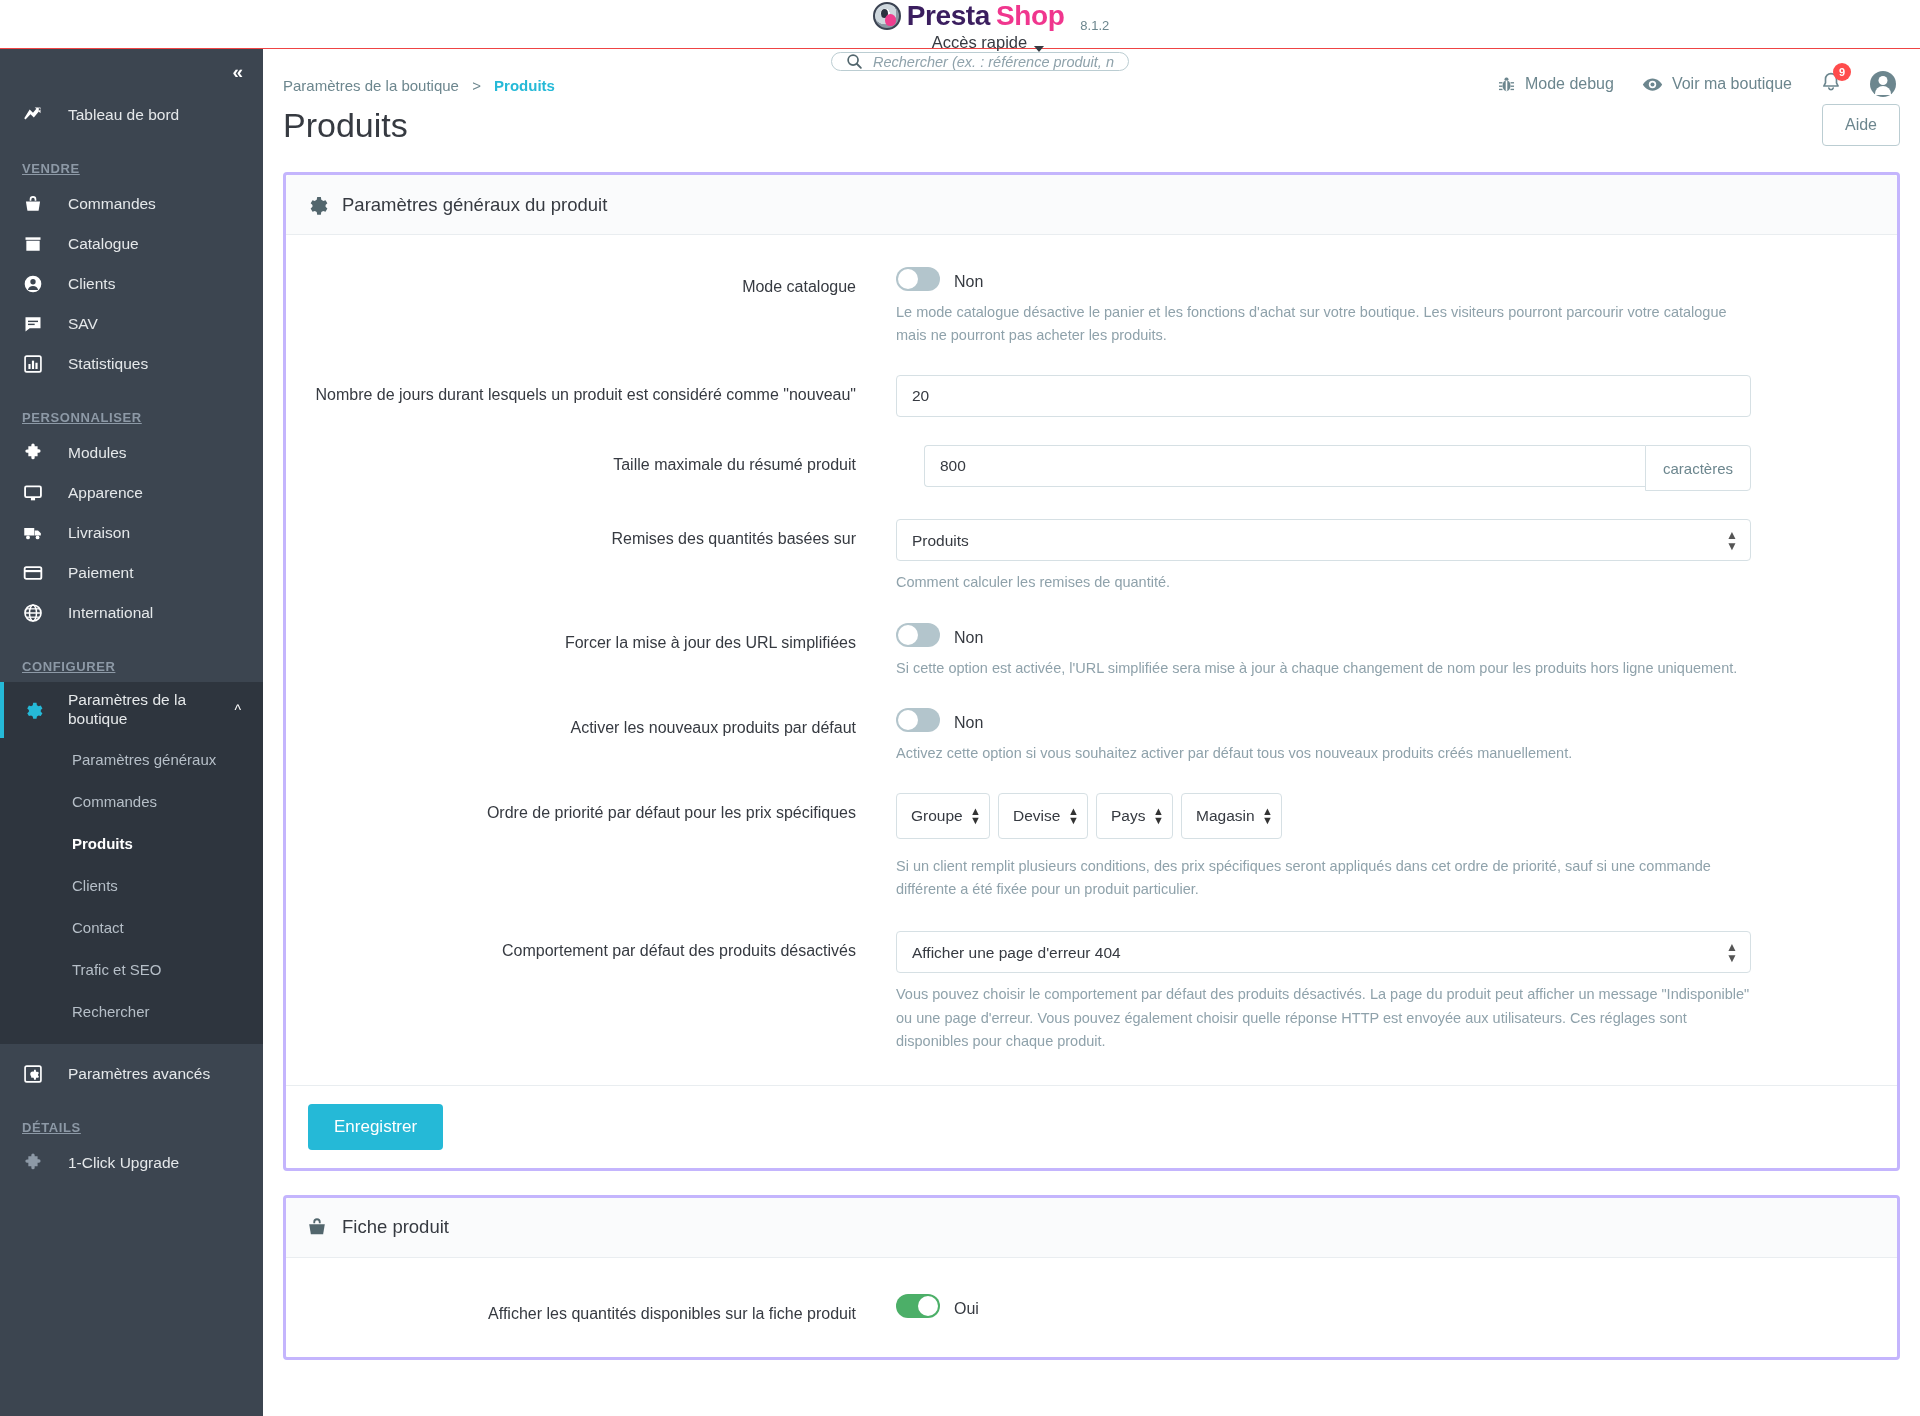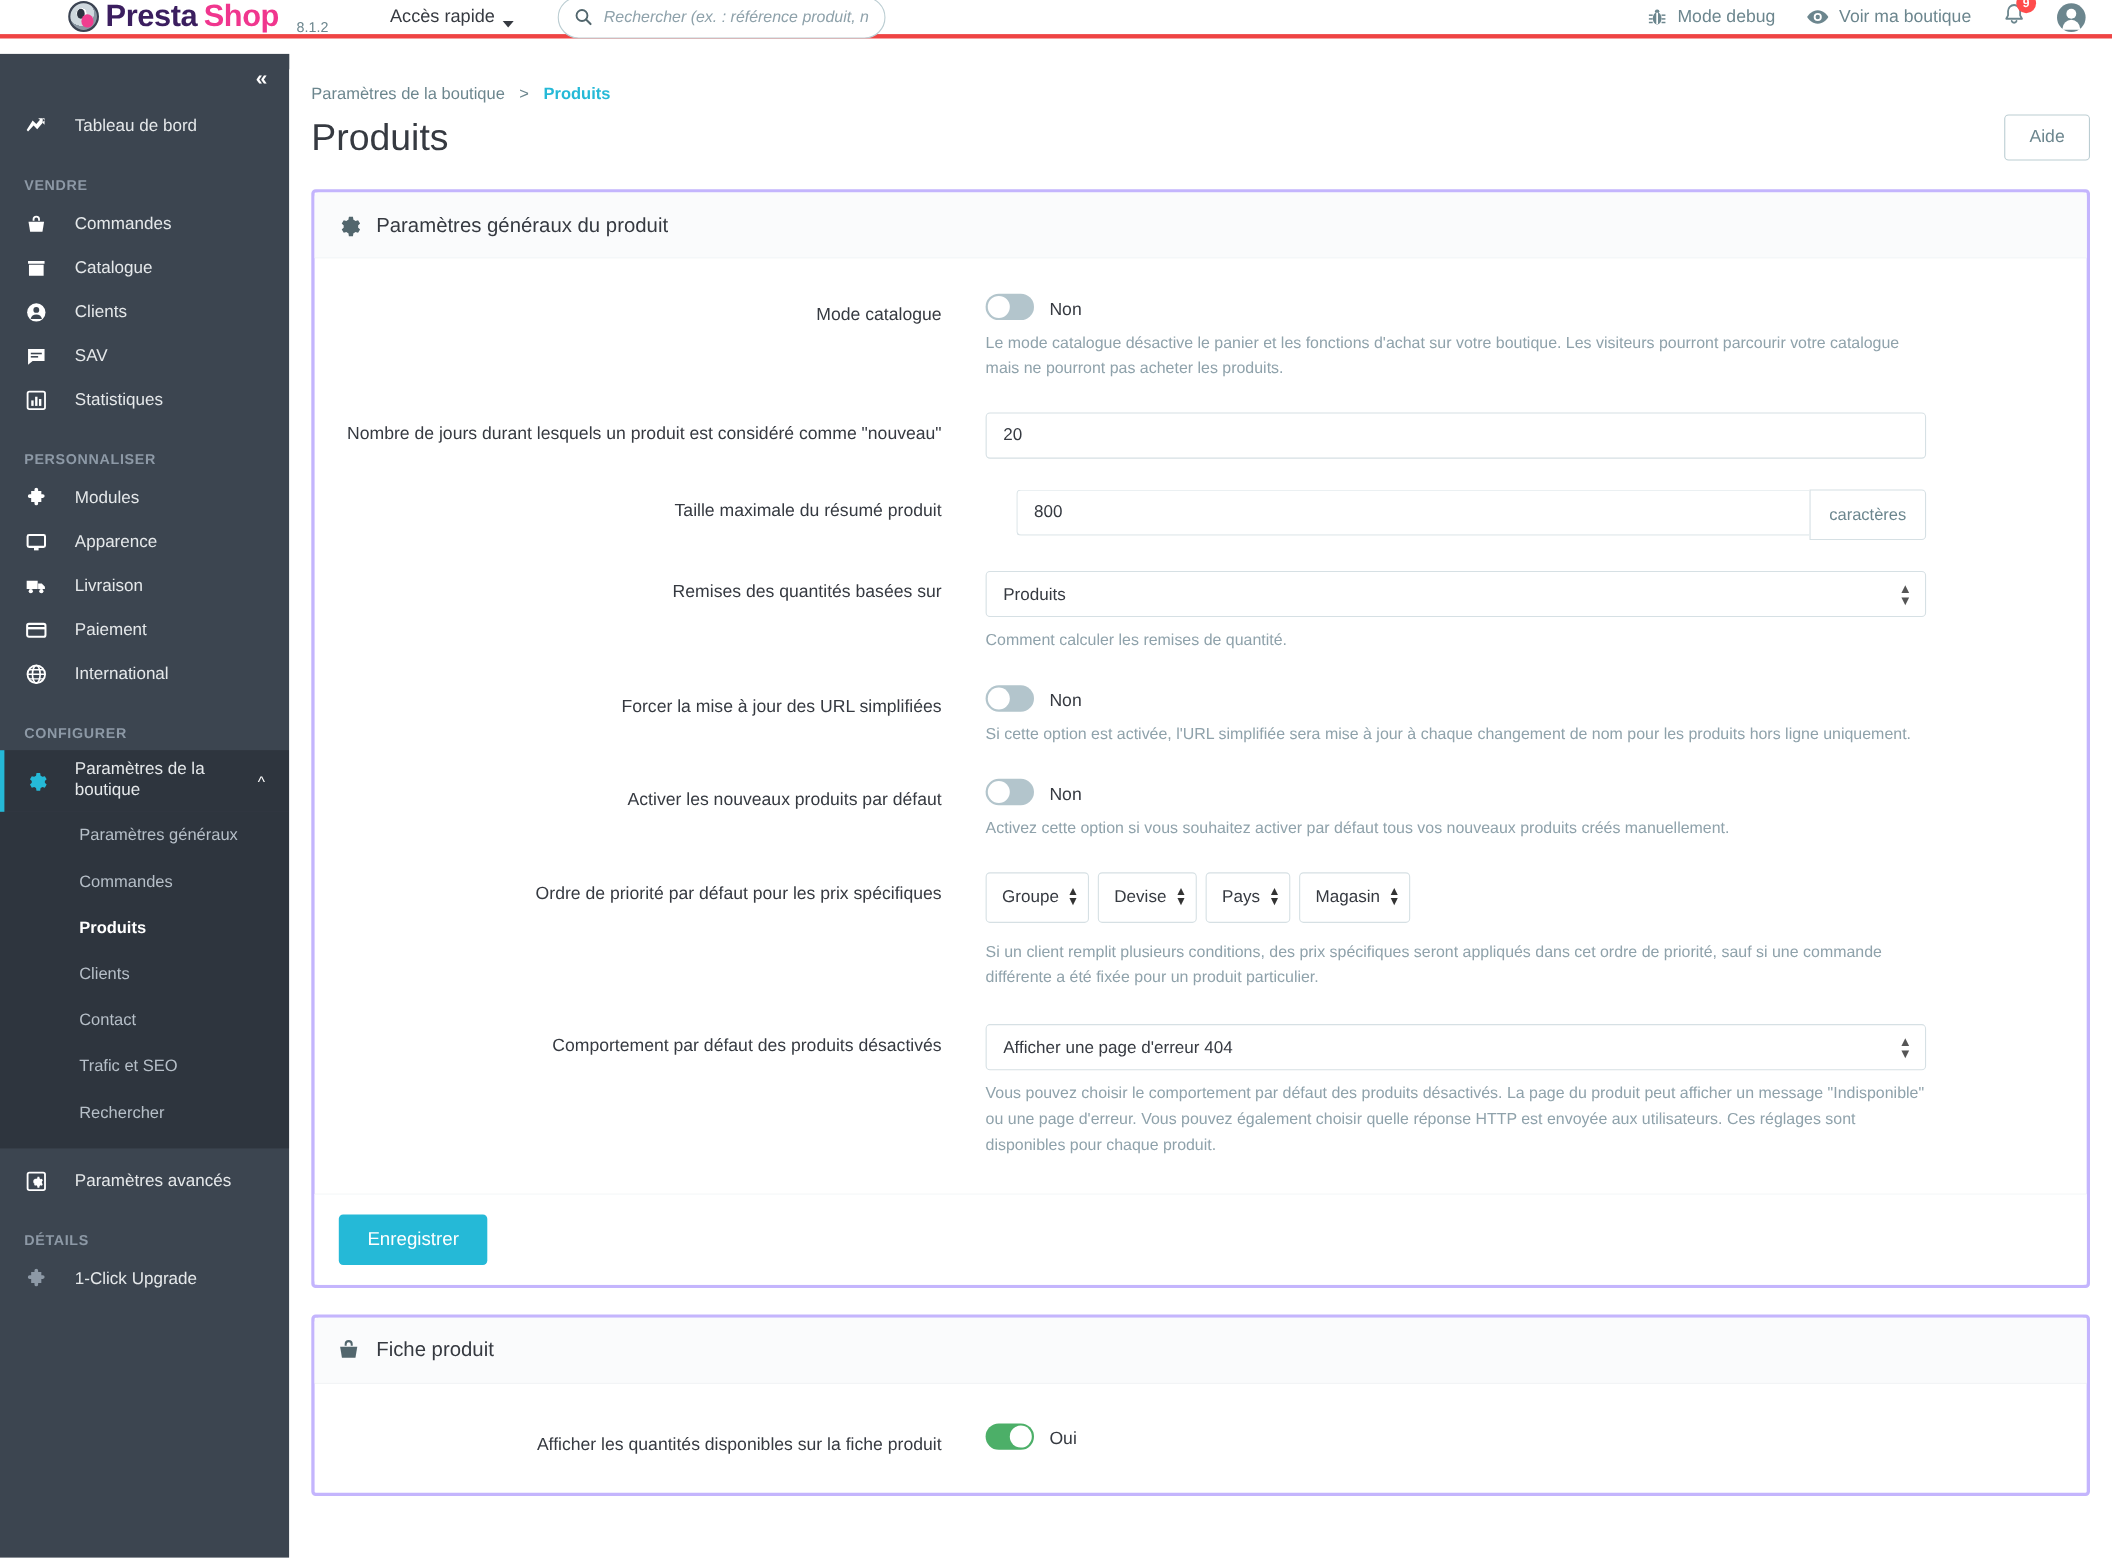--- a/index.html
+++ b/index.html
@@ -6,25 +6,26 @@
   html, body {
     width: 1920px; height: 1416px;
     font-family: "Liberation Sans", sans-serif;
     background: #ffffff;
     overflow: hidden;
   }
 
   
   .header {
     position: absolute; top: 0; left: 0;
-    width: 1920px; height: 35px;
+    width: 1920px; height: 49px;
     background: #ffffff;
-    border-bottom: 4px solid #ef4444;
+    border-bottom: 1px solid #ef4444;
     display: flex; align-items: center;
     z-index: 30;
+    flex-direction: column;
   }
   .brand {
     display: flex; align-items: baseline;
     margin-left: 62px; gap: 9px;
   }
   .brand-logo-wrap { display:flex; align-items:center; gap:6px; }
   .ps-mascot {
     width: 28px; height: 28px; border-radius: 50%;
     background: radial-gradient(circle at 42% 38%, #ffffff 0 22%, #cfd8de 23% 55%, #8b97a3 56% 100%);
     border: 2px solid #3b4352;
@@ -116,21 +117,21 @@
     height: 40px; padding-left: 22px;
     color: #e5e8ea; font-size: 15.5px; cursor: pointer;
     position: relative;
   }
   .nav-item .ico { width: 22px; height: 22px; display:flex; align-items:center; justify-content:center; flex: 0 0 22px; }
   .nav-item .ico svg { width: 20px; height: 20px; fill: #ffffff; }
 
   .nav-section {
     color: #8d99a6; font-size: 13px; font-weight: 700;
     letter-spacing: 0.6px; padding-left: 22px;
-    margin-top: 26px; margin-bottom: 8px;
+    margin-top: 26px; margin-bottom: 8px; text-decoration: underline;
   }
 
   .nav-item.parent-active {
     background: #2e353e;
     border-left: 4px solid #25b9d7;
     padding-left: 18px;
     height: 56px; align-items: center;
   }
   .nav-item.parent-active .label { line-height: 1.2; }
   .chevron-up {

